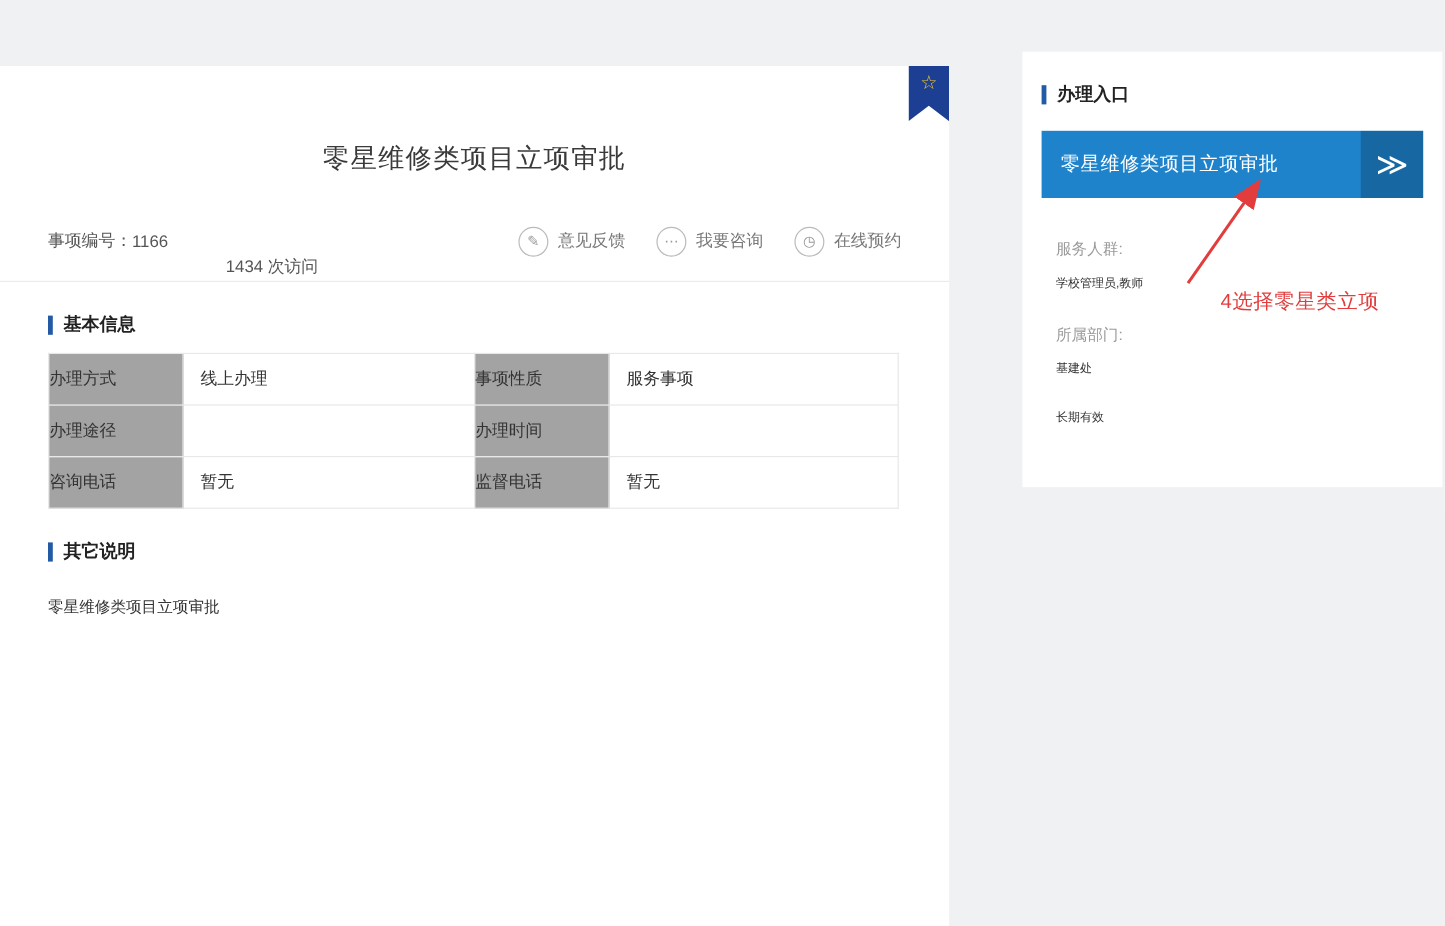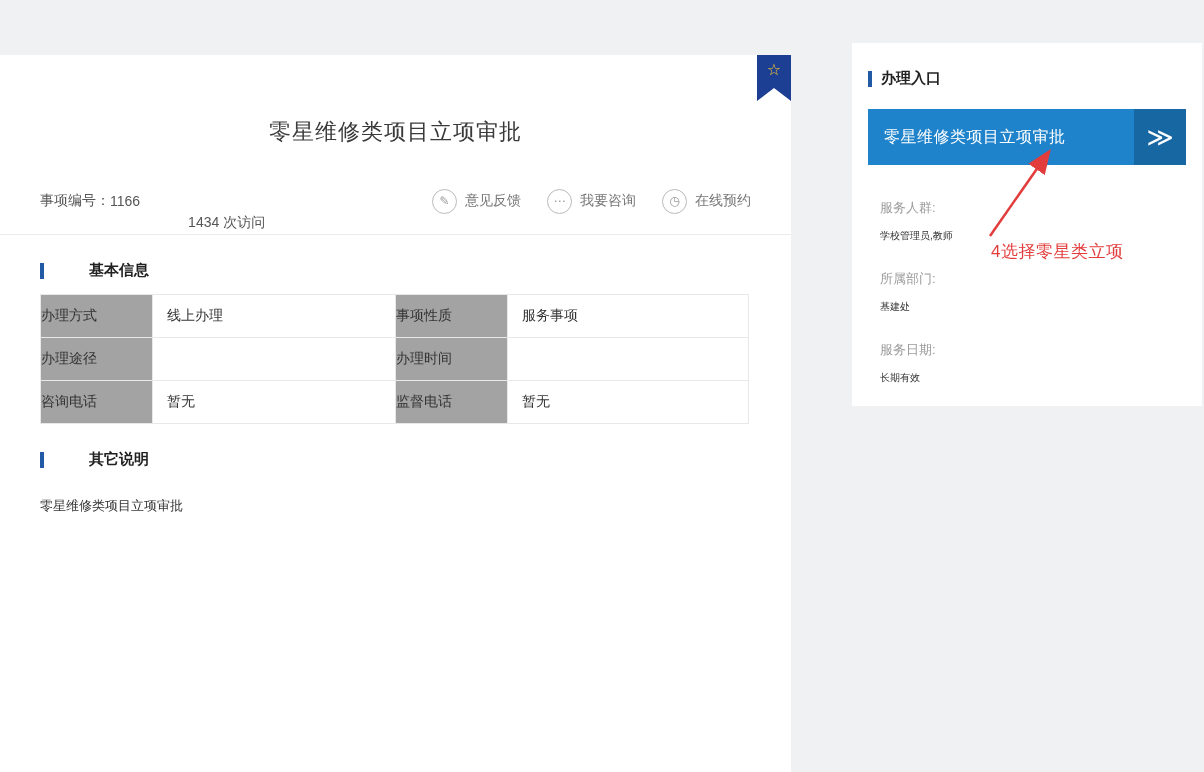--- a/index.html
+++ b/index.html
@@ -48,21 +48,21 @@
   .action-circle {
     width: 25px; height: 25px; border: 1px solid #bbb; border-radius: 50%;
     display: flex; align-items: center; justify-content: center;
     color: #999; font-size: 12px; margin-right: 8px;
   }
 
   .divider { margin-top: 19px; border-bottom: 1px solid #ebebeb; }
 
   .section-header {
     display: flex; align-items: center;
-    padding: 0 40px; margin-top: 26px; gap: 36px;
+    padding: 0 40px; margin-top: 26px;
   }
   .section-bar {
     width: 4px; height: 16px; background: #235aa6; margin-right: 9px;
   }
   .section-title { font-size: 15px; font-weight: bold; color: #222; }
 
   table.info-table {
     border-collapse: collapse;
     margin: 14px 40px 0 40px;
     width: 709px;
@@ -106,21 +106,21 @@
     color: #fff; font-size: 26px; line-height: 1;
   }
 
   .side-fields { padding-left: 12px; margin-top: 34px; }
   .field-label { color: #9a9a9a; font-size: 13px; }
   .field-value { color: #333; font-size: 10px; margin-top: 12px; }
   .field-group { margin-bottom: 27px; }
 
   
   .annotation-text {
-    position: absolute; left: 991px; top: 240px;
+    position: absolute; left: 1017px; top: 240px;
     color: #e23c3c; font-size: 17px; font-weight: 500;
     letter-spacing: 0.5px;
   }
   .annotation-arrow {
     position: absolute; left: 0; top: 0;
     width: 1204px; height: 772px;
     pointer-events: none;
   }
 </style>
 </head>
@@ -210,21 +210,20 @@
   <div class="side-fields">
     <div class="field-group">
       <div class="field-label">服务人群:</div>
       <div class="field-value">学校管理员,教师</div>
     </div>
     <div class="field-group">
       <div class="field-label">所属部门:</div>
       <div class="field-value">基建处</div>
     </div>
     <div class="field-group">
-      <div class="field-label">服务日期:</div>
       <div class="field-value">长期有效</div>
     </div>
   </div>
 
 </div>
 
 <svg class="annotation-arrow" viewBox="0 0 1204 772">
   <defs>
     <marker id="arrowhead" markerWidth="10" markerHeight="8" refX="8" refY="4" orient="auto">
       <polygon points="0 0, 10 4, 0 8" fill="#e23c3c"></polygon>

